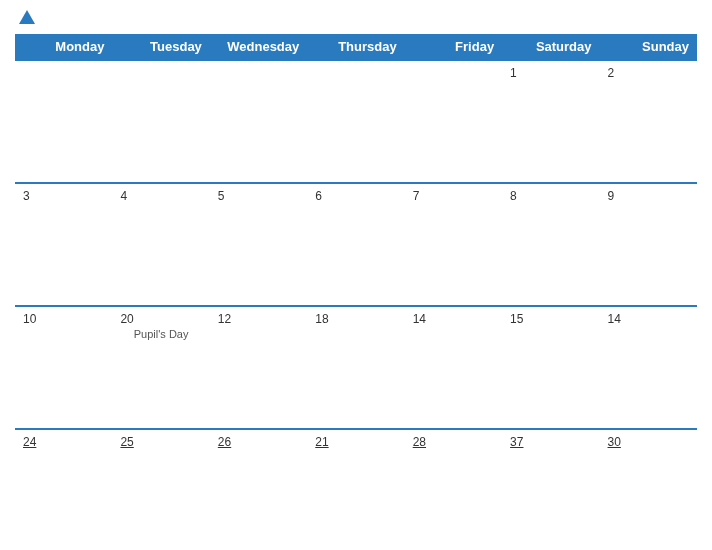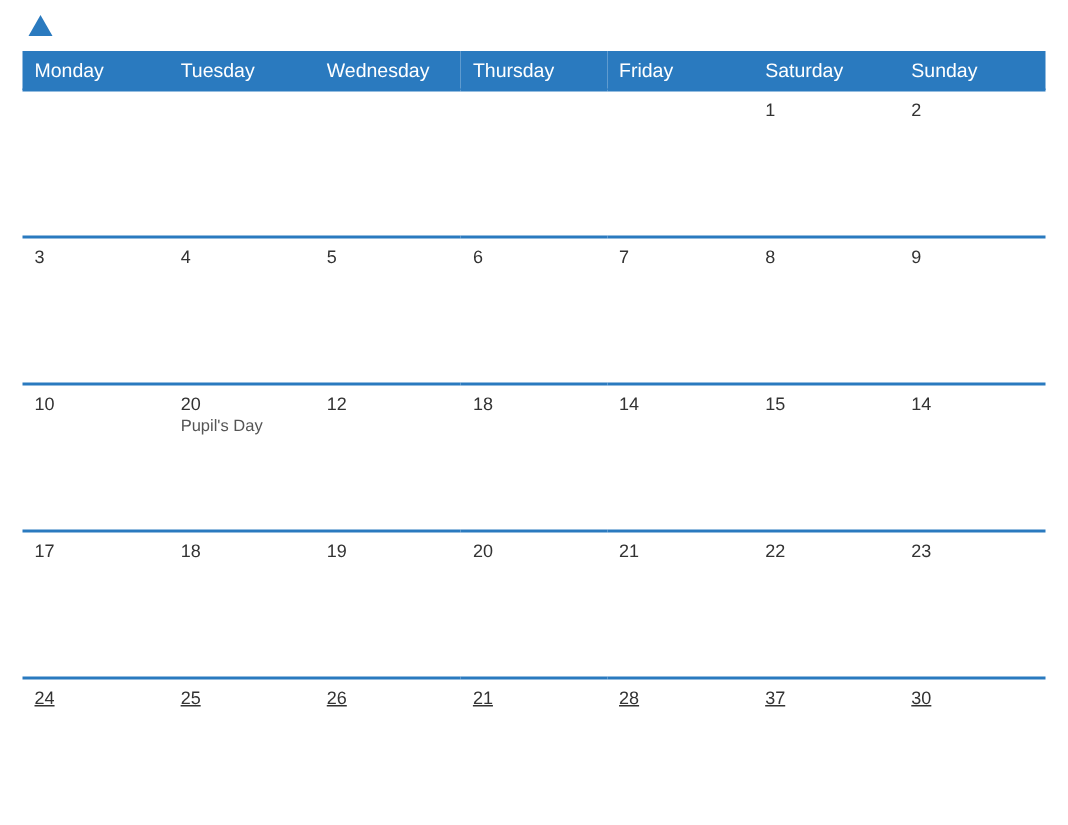--- a/index.html
+++ b/index.html
@@ -65,24 +65,24 @@
       min-width: 80px;
     }
     .calendar-table {
       width: 100%;
       border-collapse: collapse;
       flex: 1;
     }
     .calendar-table thead tr th {
       background-color: #2a7abf;
       color: #fff;
-      text-align: left;
+      text-align: right;
       padding: 5px 8px;
       font-size: 13px;
-      font-weight: normal;
+      font-weight: bold;
       border: none;
     }
     .calendar-table tbody tr {
       border-top: 2px solid #2a7abf;
     }
     .calendar-table tbody tr td {
       vertical-align: top;
       padding: 5px 8px;
       font-size: 12px;
       color: #333;
@@ -93,20 +93,21 @@
     .day-number {
       font-size: 12px;
       color: #333;
       display: block;
     }
     .holiday-label {
       font-size: 11px;
       color: #555;
       display: block;
       margin-top: 2px;
+      text-align: center;
     }
     .empty-cell {
       background: #f9f9f9;
     }
     tbody tr:last-child td {
       height: 65px;
       text-decoration: underline;
     }
   </style>
 </head>
@@ -193,43 +194,20 @@
           </td>
           <td>
             <span class="day-number">15</span>
           </td>
           <td>
             <span class="day-number">14</span>
           </td>
         </tr>
         <tr>
           <td>
-            <span class="day-number">17</span>
-          </td>
-          <td>
-            <span class="day-number">18</span>
-          </td>
-          <td>
-            <span class="day-number">19</span>
-          </td>
-          <td>
-            <span class="day-number">20</span>
-          </td>
-          <td>
-            <span class="day-number">21</span>
-          </td>
-          <td>
-            <span class="day-number">22</span>
-          </td>
-          <td>
-            <span class="day-number">23</span>
-          </td>
-        </tr>
-        <tr>
-          <td>
             <span class="day-number">24</span>
           </td>
           <td>
             <span class="day-number">25</span>
           </td>
           <td>
             <span class="day-number">26</span>
           </td>
           <td>
             <span class="day-number">21</span>

